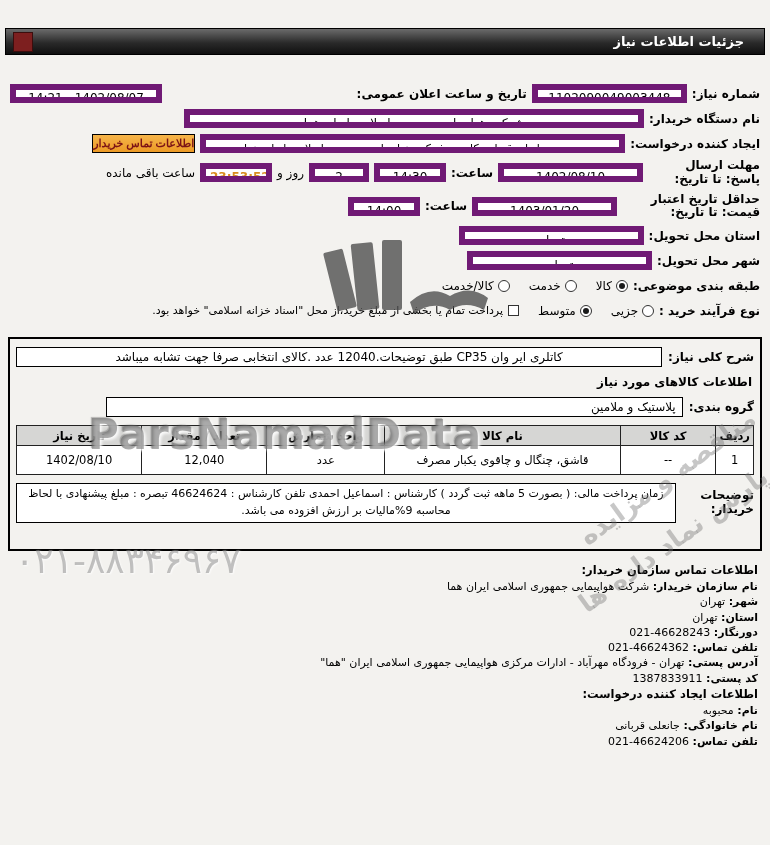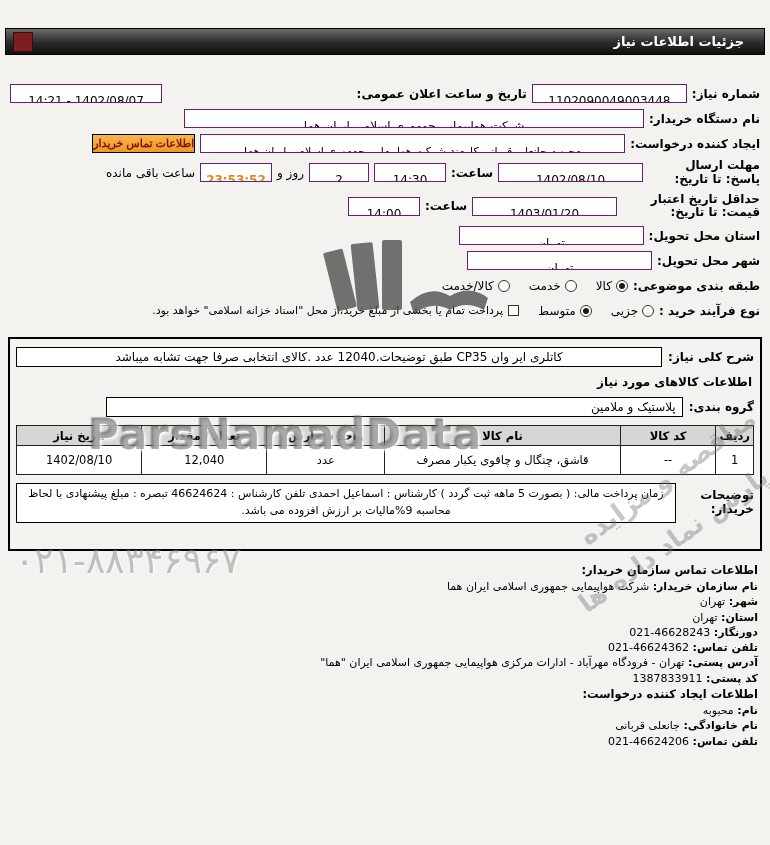--- a/index.html
+++ b/index.html
@@ -23,22 +23,22 @@
   .logo-square {
     position:absolute; left:7px; top:3px; width:20px; height:20px;
     background:#7d1f1f; border:1px solid #3c0d0d;
   }
   
   .form { position:absolute; top:84px; right:10px; left:10px; }
   .frow { display:flex; align-items:center; gap:5px; margin-bottom:6px; min-height:19px; }
   .lbl { font-weight:bold; white-space:nowrap; }
   .lbl.wrap { white-space:normal; line-height:1.15; }
   .box {
-    background:#fff; border:1px solid #701a75; height:19px; line-height:17px;
-    text-align:center; padding:8px 4px; overflow:hidden; white-space:nowrap;
+    background:#fff; border:6px solid #701a75; height:19px; line-height:17px;
+    text-align:center; padding:0 4px; overflow:hidden; white-space:nowrap;
   }
   .spacer { flex:1; }
   .btn-orange {
     background:linear-gradient(180deg,#f6b54a,#ec9a25);
     color:#7c1416; font-weight:bold; font-size:11px;
     border:1px solid #000; height:19px; line-height:17px; padding:0 0;
     white-space:nowrap; cursor:pointer;
   }
   .countdown { color:#d98d1e; font-weight:bold; }
   .radio-opt { display:flex; align-items:center; gap:4px; margin-left:14px; }

